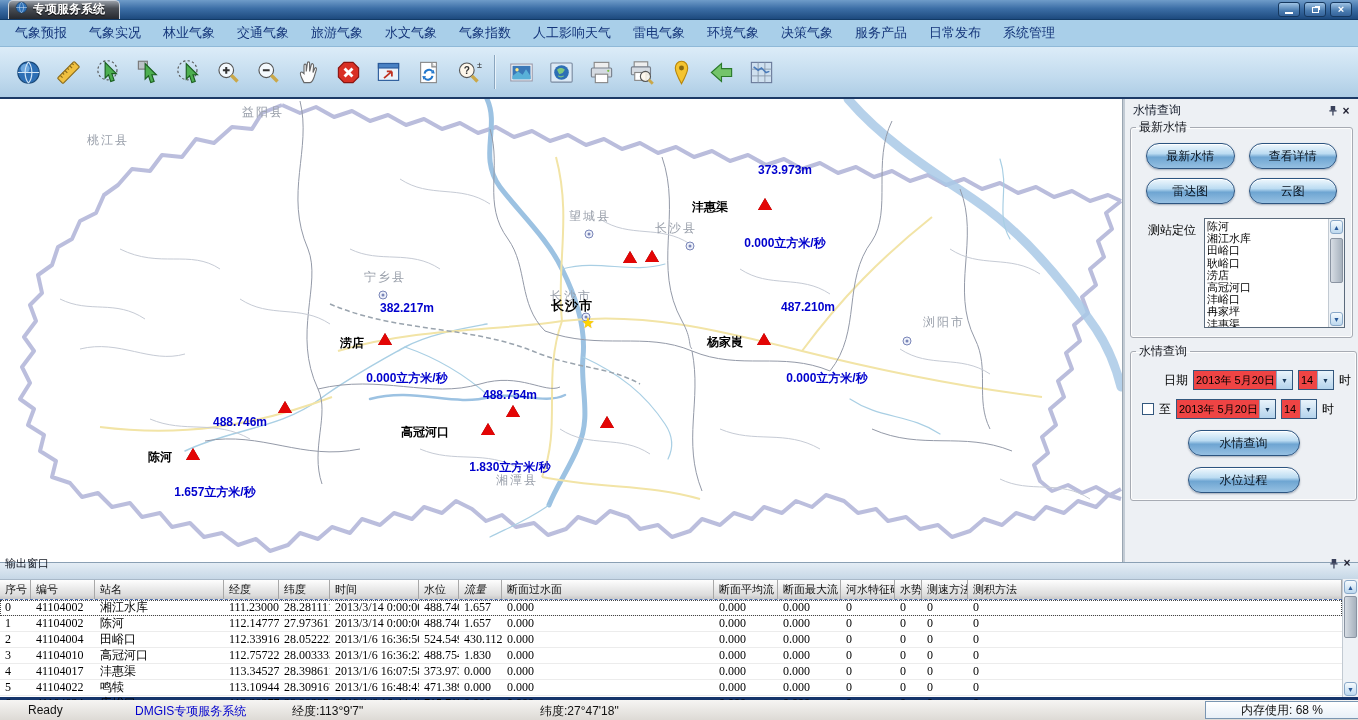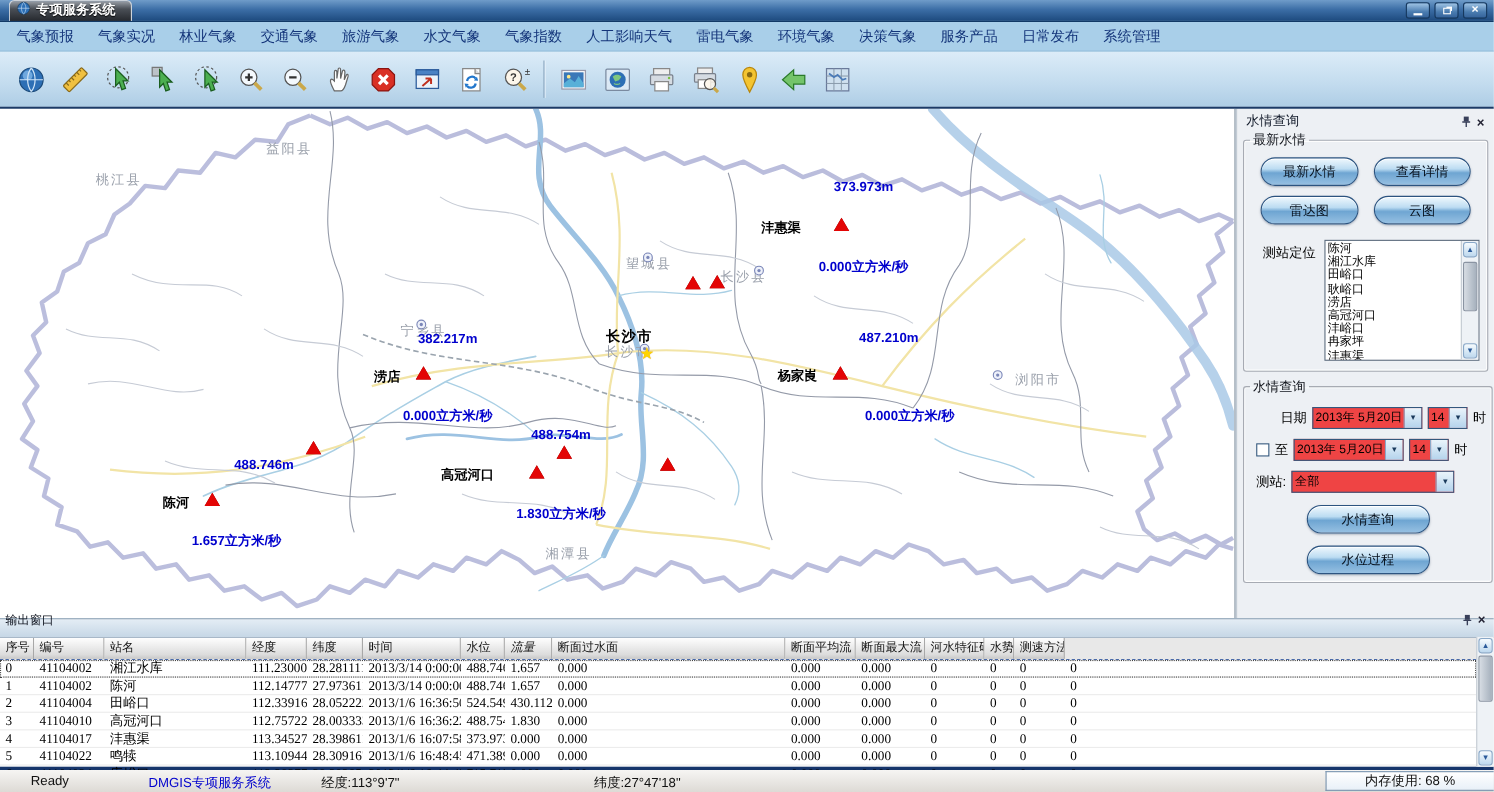--- a/index.html
+++ b/index.html
@@ -31,21 +31,21 @@
     display:flex; align-items:center; padding-left:8px; border-bottom:2px solid #1c3a66; }
   .tb-btn { width:34px; height:36px; margin:0 3px; display:flex; align-items:center; justify-content:center; border-radius:3px; }
   .tb-btn svg { width:27px; height:27px; }
   .tb-sep { width:1px; height:34px; background:#8aa6bf; margin:0 6px; box-shadow:1px 0 0 #e8f2fa; }
 
   
   .main { height:463px; display:flex; background:#fff; }
   .map-wrap { width:1122px; height:463px; position:relative; background:#fff; overflow:hidden; }
   .map-wrap svg.basemap { position:absolute; left:0; top:0; }
   .map-label { position:absolute; transform:translate(-50%,-50%); white-space:nowrap; }
-  .lbl-county { color:#9aa0ab; font-size:12px; letter-spacing:2px;margin-top:24px; }
+  .lbl-county { color:#9aa0ab; font-size:12px; letter-spacing:2px; }
   .lbl-station { color:#000; font-weight:bold; font-size:12px; }
   .lbl-city { color:#000; font-weight:bold; font-size:13px; letter-spacing:1px; }
   .lbl-value { color:#0000cd; font-weight:bold; font-size:12px; }
   .marker-tri { position:absolute; width:0; height:0; transform:translate(-50%,-50%);
     border-left:7px solid transparent; border-right:7px solid transparent; border-bottom:12px solid #e30505;
     filter:drop-shadow(0 0 0.5px #7a0000); }
   .city-dot { position:absolute; width:9px; height:9px; border:1.5px solid #7a86b8; border-radius:50%;
     transform:translate(-50%,-50%); display:flex; align-items:center; justify-content:center; background:#eef1fa; }
   .city-dot::after { content:""; width:3px; height:3px; border-radius:50%; background:#7a86b8; }
   .map-star { position:absolute; transform:translate(-50%,-50%); color:#ffd400; font-size:15px;
@@ -464,27 +464,20 @@
         <div class="combo" style="width:100px;">
           <span class="val">2013年 5月20日</span>
           <span class="drop">▼</span>
         </div>
         <div class="combo" style="width:36px;">
           <span class="val">14</span>
           <span class="drop">▼</span>
         </div>
         <span>时</span>
       </div>
-      <div class="form-row">
-        <span>测站:</span>
-        <div class="combo" style="width:148px;">
-          <span class="val">全部</span>
-          <span class="drop">▼</span>
-        </div>
-      </div>
       <button class="blue-btn panel-action">水情查询</button>
       <button class="blue-btn panel-action">水位过程</button>
     </fieldset>
   </div>
 </div>
 
 <div class="output">
   <div class="out-title">
     <span class="t">输出窗口</span>
     <span class="mini-ico">
@@ -503,20 +496,21 @@
       <div class="th" style="width: 51px;">纬度</div>
       <div class="th" style="width: 89px;">时间</div>
       <div class="th" style="width: 40px;">水位</div>
       <div class="th" style="width: 43px; font-style: italic;">流量</div>
       <div class="th" style="width: 212px;">断面过水面</div>
       <div class="th" style="width: 64px;">断面平均流</div>
       <div class="th" style="width: 63px;">断面最大流</div>
       <div class="th" style="width: 54px;">河水特征码</div>
       <div class="th" style="width: 27px;">水势</div>
       <div class="th" style="width: 46px;">测速方法</div>
+      <div class="th" style="width: auto; flex: 1 1 0%;">测积方法</div>
     </div>
   <div class="tbody" id="tbody">
       <div class="trow sel0">
         <div class="td" style="width: 31px;">0</div>
         <div class="td" style="width: 64px;">41104002</div>
         <div class="td" style="width: 129px;">湘江水库</div>
         <div class="td" style="width: 55px;">111.230000</div>
         <div class="td" style="width: 51px;">28.281111</div>
         <div class="td" style="width: 89px;">2013/3/14 0:00:00</div>
         <div class="td" style="width: 40px;">488.746</div>

